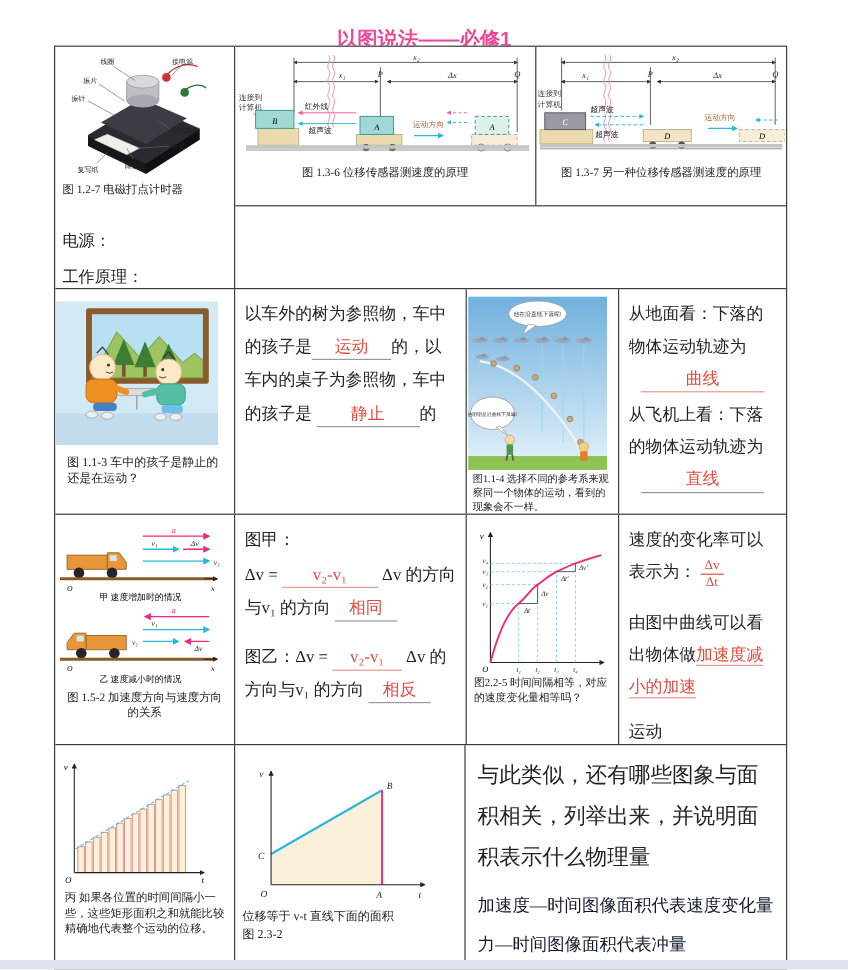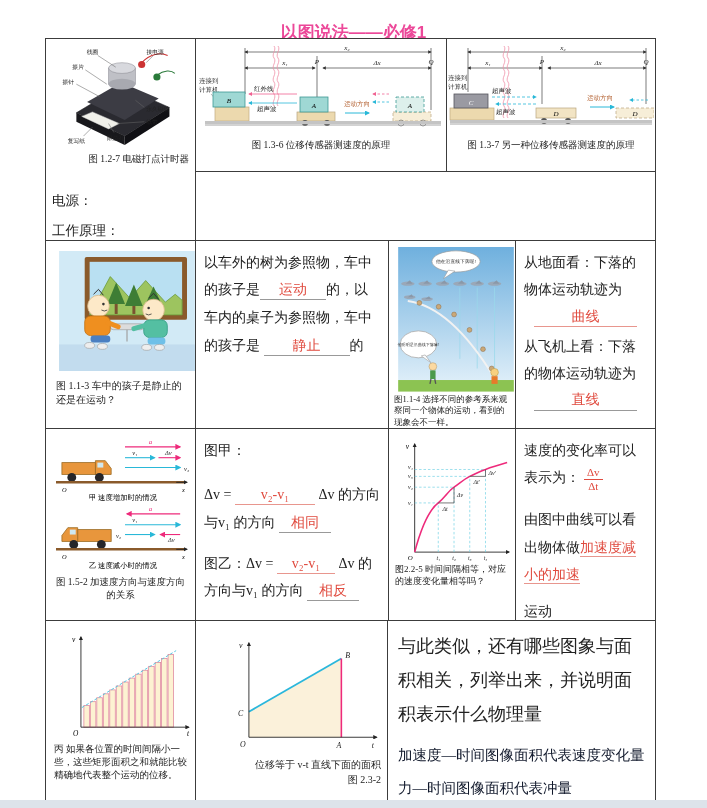--- a/index.html
+++ b/index.html
@@ -7,21 +7,21 @@
     font-family:"Liberation Serif","DejaVu Serif",serif; color:#222; }
   .page { position:relative; width:707px; height:808px; background:#fff; }
   .doc-title { position:absolute; top:9px; left:0; width:707px; text-align:center;
     font-family:"Liberation Sans","DejaVu Sans",sans-serif; font-weight:bold; font-size:17px; color:#ec4899;margin-top:12px; }
   .sheet { position:absolute; left:45px; top:38px; width:611px; height:770px;
     border:1px solid #3c3c3c; background:#fff; overflow:hidden; display:flex; flex-direction:column; }
   .row { display:flex; border-bottom:1px solid #3c3c3c; }
   .row:last-child { border-bottom:none; flex:1; }
   .cell { border-right:1px solid #3c3c3c; position:relative; overflow:hidden; }
   .cell:last-child { border-right:none; }
-  .figcell { display:flex; flex-direction:column; align-items:flex-end; padding-top:4px; }
+  .figcell { display:flex; flex-direction:column; align-items:flex-start; padding-top:4px; }
   .caption { font-size:9.5px; color:#222; text-align:center; line-height:1.35; padding:1px 6px 0 6px; }
   .caption.left { text-align:left; }
   .txt { font-size:14px; line-height:1.95; padding:8px 8px; }
   .blank { display:inline-block; color:#e04b3f; border-bottom:1px solid #999;
     padding:0 12px; text-align:center; line-height:1.3; }
   .blank.pink { border-bottom-color:#e8968e; }
   .blank.block { display:block; margin:4px 10px 6px 10px; }
   .ans-wrap { color:#e04b3f; text-decoration:underline; text-decoration-color:#e8968e; text-underline-offset:4px; }
   .frac { display:inline-block; vertical-align:middle; text-align:center; color:#e04b3f;
     font-size:11px; line-height:1.15; margin-left:4px; }
@@ -415,21 +415,21 @@
             <text x="10" y="124" font-size="6.5" font-style="italic">O</text>
             <text x="132" y="124" font-size="6.5" font-style="italic">x</text>
             <text x="72" y="133" text-anchor="middle" class="panel-label">乙 速度减小时的情况</text>
           </g>
         </svg>
         <div class="caption" style="margin-top:4px">图 1.5-2 加速度方向与速度方向的关系</div>
       </div>
 
       <div class="cell txt" style="width:193px">
         <div>图甲：</div>
-        <div style="margin-top:17px">
+        <div style="margin-top:2px">
           <span>Δv =</span>
           <span class="blank pink" style="min-width:80px">v₂-v₁</span>
           <span>Δv 的方向与v₁ 的方向</span>
           <span class="blank" style="min-width:44px">相同</span>
         </div>
         <div style="margin-top:14px">
           <span>图乙：Δv =</span>
           <span class="blank pink" style="min-width:58px">v₂-v₁</span>
           <span>Δv 的方向与v₁ 的方向</span>
           <span class="blank" style="min-width:46px">相反</span>

